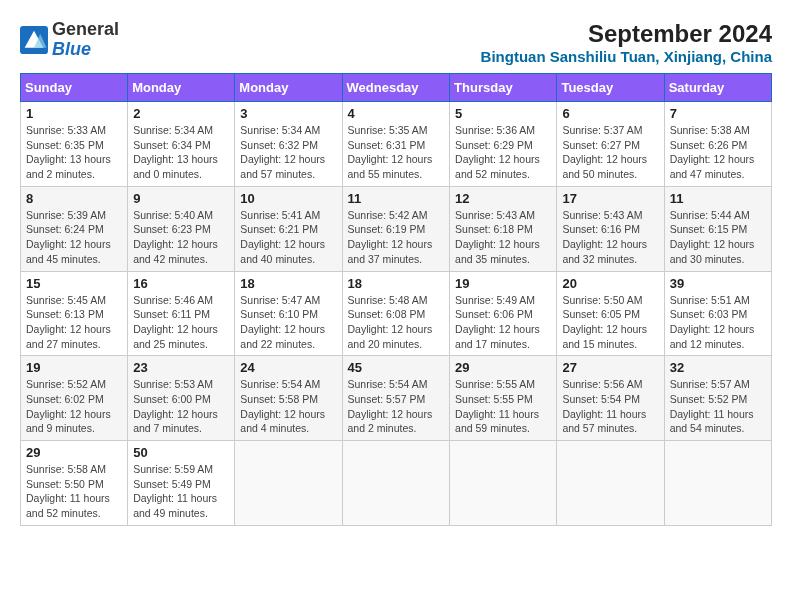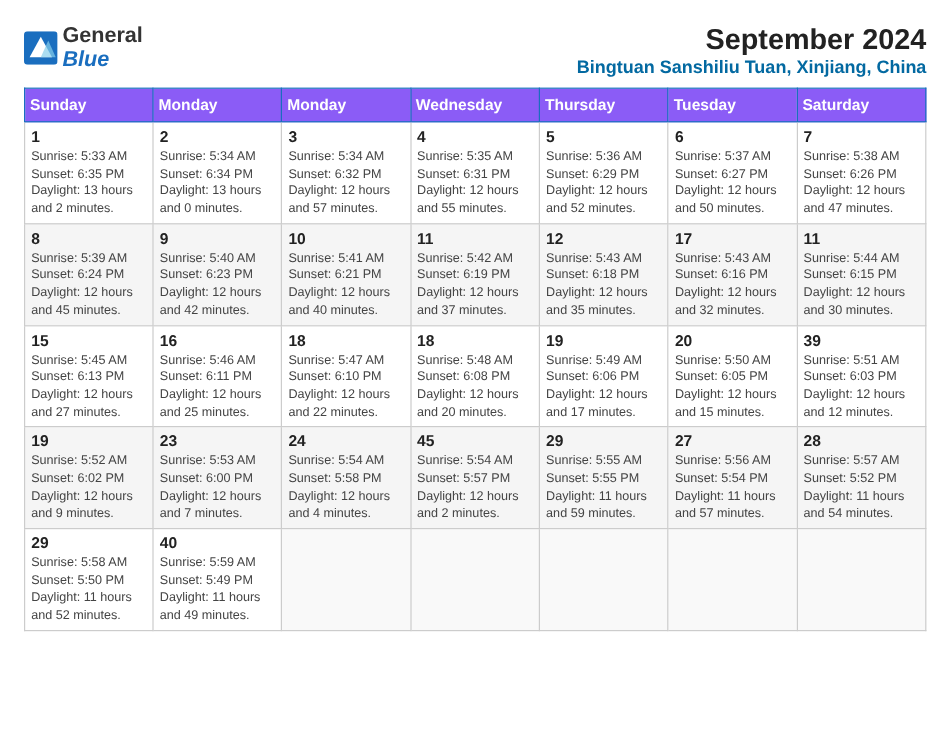--- a/index.html
+++ b/index.html
@@ -229,31 +229,31 @@
         </td>
         <td>
           <span class="day-number">29</span>
           <div class="day-info">Sunrise: 5:55 AM<br>Sunset: 5:55 PM<br>Daylight: 11 hours<br>and 59 minutes.</div>
         </td>
         <td>
           <span class="day-number">27</span>
           <div class="day-info">Sunrise: 5:56 AM<br>Sunset: 5:54 PM<br>Daylight: 11 hours<br>and 57 minutes.</div>
         </td>
         <td>
-          <span class="day-number">28</span>
+          <span class="day-number">32</span>
           <div class="day-info">Sunrise: 5:57 AM<br>Sunset: 5:52 PM<br>Daylight: 11 hours<br>and 54 minutes.</div>
         </td>
       </tr>
       <tr>
         <td>
           <span class="day-number">29</span>
           <div class="day-info">Sunrise: 5:58 AM<br>Sunset: 5:50 PM<br>Daylight: 11 hours<br>and 52 minutes.</div>
         </td>
         <td>
-          <span class="day-number">40</span>
+          <span class="day-number">50</span>
           <div class="day-info">Sunrise: 5:59 AM<br>Sunset: 5:49 PM<br>Daylight: 11 hours<br>and 49 minutes.</div>
         </td>
         <td class="empty-cell"></td>
         <td class="empty-cell"></td>
         <td class="empty-cell"></td>
         <td class="empty-cell"></td>
         <td class="empty-cell"></td>
       </tr>
     </tbody>
 </table>

